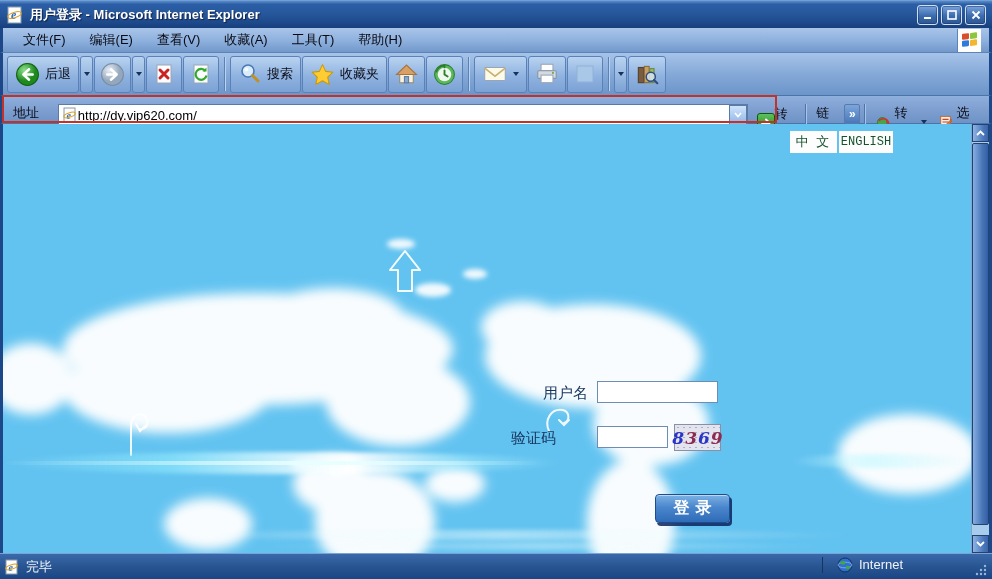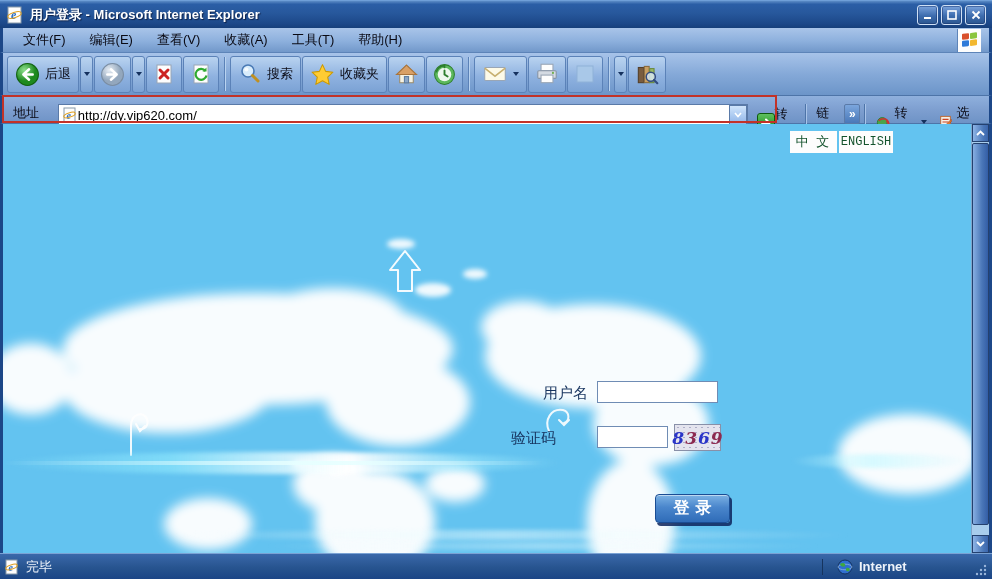--- a/index.html
+++ b/index.html
@@ -123,21 +123,21 @@
     display:flex; align-items:center; justify-content:center; }
   .sb-thumb{ margin-top:1px; height:382px; border:1px solid #24416f; border-radius:2px;
     background:linear-gradient(90deg,#86aee2 0%,#4a77b8 60%,#335ea6 100%); }
   .sb-spacer{ flex:1; }
 
   
   .statusbar{ height:26px; flex:0 0 26px; display:flex; align-items:center;
     background:linear-gradient(180deg,#3a68aa 0%,#27548f 55%,#1b4586 100%);
     border-top:1px solid #7aa2d4; padding:0 4px; color:#eef3fa; }
   .status-text{ margin-left:6px; font-size:13px; }
-  .status-cells{ margin-left:auto; display:flex; align-items:center; height:20px;font-weight:bold; }
+  .status-cells{ margin-left:auto; display:flex; align-items:flex-start; height:20px; }
   .scell{ width:20px; border-left:1px solid #16345e; box-shadow:inset 1px 0 0 #56. }
   .scell{ width:20px; border-left:1px solid #16345e; }
   .szone{ width:150px; border-left:1px solid #16345e; display:flex; align-items:center; gap:6px; padding-left:14px; font-size:13px; }
   .grip{ width:16px; height:16px; align-self:flex-end; }
 </style>
 </head>
 <body>
 
 <div class="window">
 

